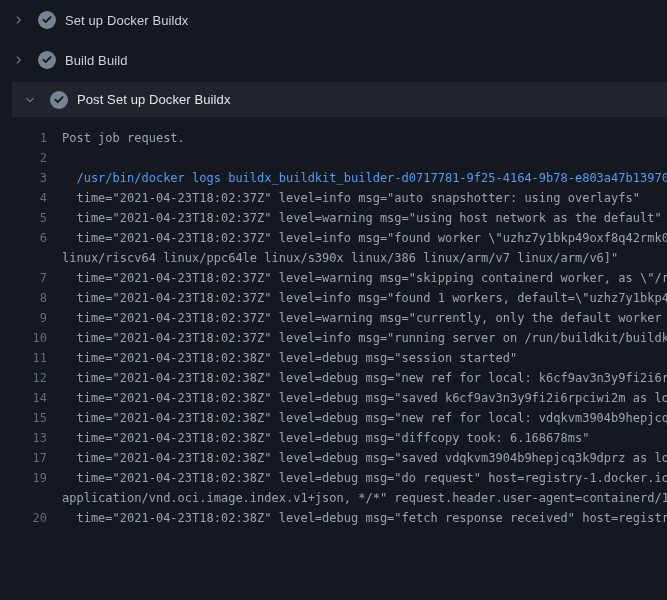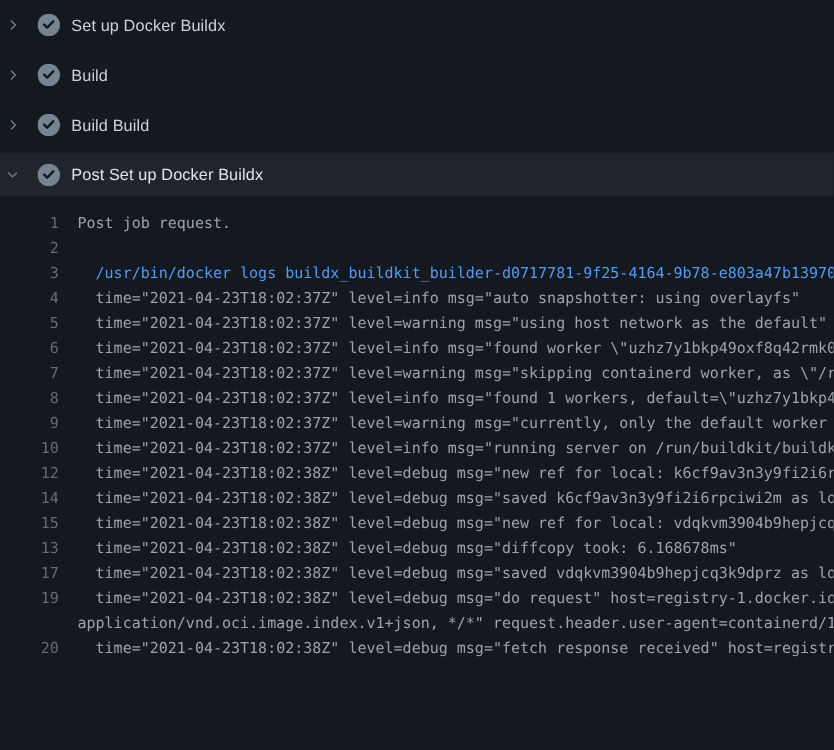--- a/index.html
+++ b/index.html
@@ -7,25 +7,26 @@
     width:667px;height:600px;overflow:hidden;
     background:#14181f;
     font-family:"Liberation Sans",sans-serif;
   }
   .app{width:667px;height:600px;overflow:hidden;}
 
   
   .steps{display:block;}
   .step{
     height:40px;display:flex;align-items:center;
-    padding:0 4px;cursor:pointer;box-sizing:border-box;
+    padding:0 12px;cursor:pointer;box-sizing:border-box;
   }
   .step.expanded{
     height:35px;margin-top:2px;
     background:#1f242d;
+    margin-left:12px;
   }
   .chev{width:12px;height:12px;display:flex;align-items:center;justify-content:center;
         color:#768390;margin-right:14px;flex:none;}
   .check{width:18px;height:18px;display:flex;flex:none;margin-right:9px;}
   .label{
     font-size:13px;color:#cdd3dc;letter-spacing:.1px;
   }
   .step.expanded .label{color:#e2e6eb;}
 
   
@@ -59,62 +60,48 @@
     </span>
     <span class="check">
       <svg width="18" height="18" viewBox="0 0 16 16" aria-hidden="true">
         <circle cx="8" cy="8" r="8" fill="#768390"></circle>
         <path d="M11.2 5.4 L6.9 9.9 L4.7 7.7" fill="none" stroke="#14181f" stroke-width="1.7" stroke-linecap="round" stroke-linejoin="round"></path>
       </svg>
     </span>
     <span class="label">Set up Docker Buildx</span>
   </div>
 
+
   <div class="step">
     <span class="chev">
       <svg width="12" height="12" viewBox="0 0 16 16" aria-hidden="true">
         <path class="chev-path" fill="currentColor" d="M6.22 3.22a.75.75 0 0 1 1.06 0l4.25 4.25c.29.29.29.77 0 1.06l-4.25 4.25a.75.75 0 0 1-1.06-1.06L9.94 8 6.22 4.28a.75.75 0 0 1 0-1.06z"></path>
       </svg>
     </span>
     <span class="check">
       <svg width="18" height="18" viewBox="0 0 16 16" aria-hidden="true">
         <circle cx="8" cy="8" r="8" fill="#768390"></circle>
         <path d="M11.2 5.4 L6.9 9.9 L4.7 7.7" fill="none" stroke="#14181f" stroke-width="1.7" stroke-linecap="round" stroke-linejoin="round"></path>
       </svg>
     </span>
-    <span class="label">Build</span>
-  </div>
-
-  <div class="step">
+    <span class="label">Build Build</span>
+  </div>
+
+  <div class="step expanded">
     <span class="chev">
       <svg width="12" height="12" viewBox="0 0 16 16" aria-hidden="true">
-        <path class="chev-path" fill="currentColor" d="M6.22 3.22a.75.75 0 0 1 1.06 0l4.25 4.25c.29.29.29.77 0 1.06l-4.25 4.25a.75.75 0 0 1-1.06-1.06L9.94 8 6.22 4.28a.75.75 0 0 1 0-1.06z"></path>
+        <path class="chev-path" fill="currentColor" d="M12.78 5.22a.75.75 0 0 1 0 1.06l-4.25 4.25a.75.75 0 0 1-1.06 0L3.22 6.28a.75.75 0 0 1 1.06-1.06L8 8.94l3.72-3.72a.75.75 0 0 1 1.06 0z"></path>
       </svg>
     </span>
     <span class="check">
       <svg width="18" height="18" viewBox="0 0 16 16" aria-hidden="true">
         <circle cx="8" cy="8" r="8" fill="#768390"></circle>
         <path d="M11.2 5.4 L6.9 9.9 L4.7 7.7" fill="none" stroke="#14181f" stroke-width="1.7" stroke-linecap="round" stroke-linejoin="round"></path>
       </svg>
     </span>
-    <span class="label">Build Build</span>
-  </div>
-
-  <div class="step expanded">
-    <span class="chev">
-      <svg width="12" height="12" viewBox="0 0 16 16" aria-hidden="true">
-        <path class="chev-path" fill="currentColor" d="M12.78 5.22a.75.75 0 0 1 0 1.06l-4.25 4.25a.75.75 0 0 1-1.06 0L3.22 6.28a.75.75 0 0 1 1.06-1.06L8 8.94l3.72-3.72a.75.75 0 0 1 1.06 0z"></path>
-      </svg>
-    </span>
-    <span class="check">
-      <svg width="18" height="18" viewBox="0 0 16 16" aria-hidden="true">
-        <circle cx="8" cy="8" r="8" fill="#768390"></circle>
-        <path d="M11.2 5.4 L6.9 9.9 L4.7 7.7" fill="none" stroke="#14181f" stroke-width="1.7" stroke-linecap="round" stroke-linejoin="round"></path>
-      </svg>
-    </span>
     <span class="label">Post Set up Docker Buildx</span>
   </div>
 </div>
   <div class="log" id="log">
   <div class="row">
     <span class="num">1</span>
     <span class="txt">Post job request.</span>
   </div>
 
   <div class="row">
@@ -134,20 +121,24 @@
   <div class="row">
     <span class="num">5</span>
     <span class="txt">  time="2021-04-23T18:02:37Z" level=warning msg="using host network as the default"</span>
   </div>
 
   <div class="row">
     <span class="num">6</span>
     <span class="txt">  time="2021-04-23T18:02:37Z" level=info msg="found worker \"uzhz7y1bkp49oxf8q42rmk0xj</span>
   </div>
 
+  <div class="row">
+    <span class="num"></span>
+    <span class="txt">linux/riscv64 linux/ppc64le linux/s390x linux/386 linux/arm/v7 linux/arm/v6]"</span>
+  </div>
 
   <div class="row">
     <span class="num">7</span>
     <span class="txt">  time="2021-04-23T18:02:37Z" level=warning msg="skipping containerd worker, as \"/run</span>
   </div>
 
   <div class="row">
     <span class="num">8</span>
     <span class="txt">  time="2021-04-23T18:02:37Z" level=info msg="found 1 workers, default=\"uzhz7y1bkp49o</span>
   </div>
@@ -155,20 +146,24 @@
   <div class="row">
     <span class="num">9</span>
     <span class="txt">  time="2021-04-23T18:02:37Z" level=warning msg="currently, only the default worker ca</span>
   </div>
 
   <div class="row">
     <span class="num">10</span>
     <span class="txt">  time="2021-04-23T18:02:37Z" level=info msg="running server on /run/buildkit/buildkit</span>
   </div>
 
+  <div class="row">
+    <span class="num">11</span>
+    <span class="txt">  time="2021-04-23T18:02:38Z" level=debug msg="session started"</span>
+  </div>
 
   <div class="row">
     <span class="num">12</span>
     <span class="txt">  time="2021-04-23T18:02:38Z" level=debug msg="new ref for local: k6cf9av3n3y9fi2i6rpc</span>
   </div>
 
 
   <div class="row">
     <span class="num">14</span>
     <span class="txt">  time="2021-04-23T18:02:38Z" level=debug msg="saved k6cf9av3n3y9fi2i6rpciwi2m as loca</span>

